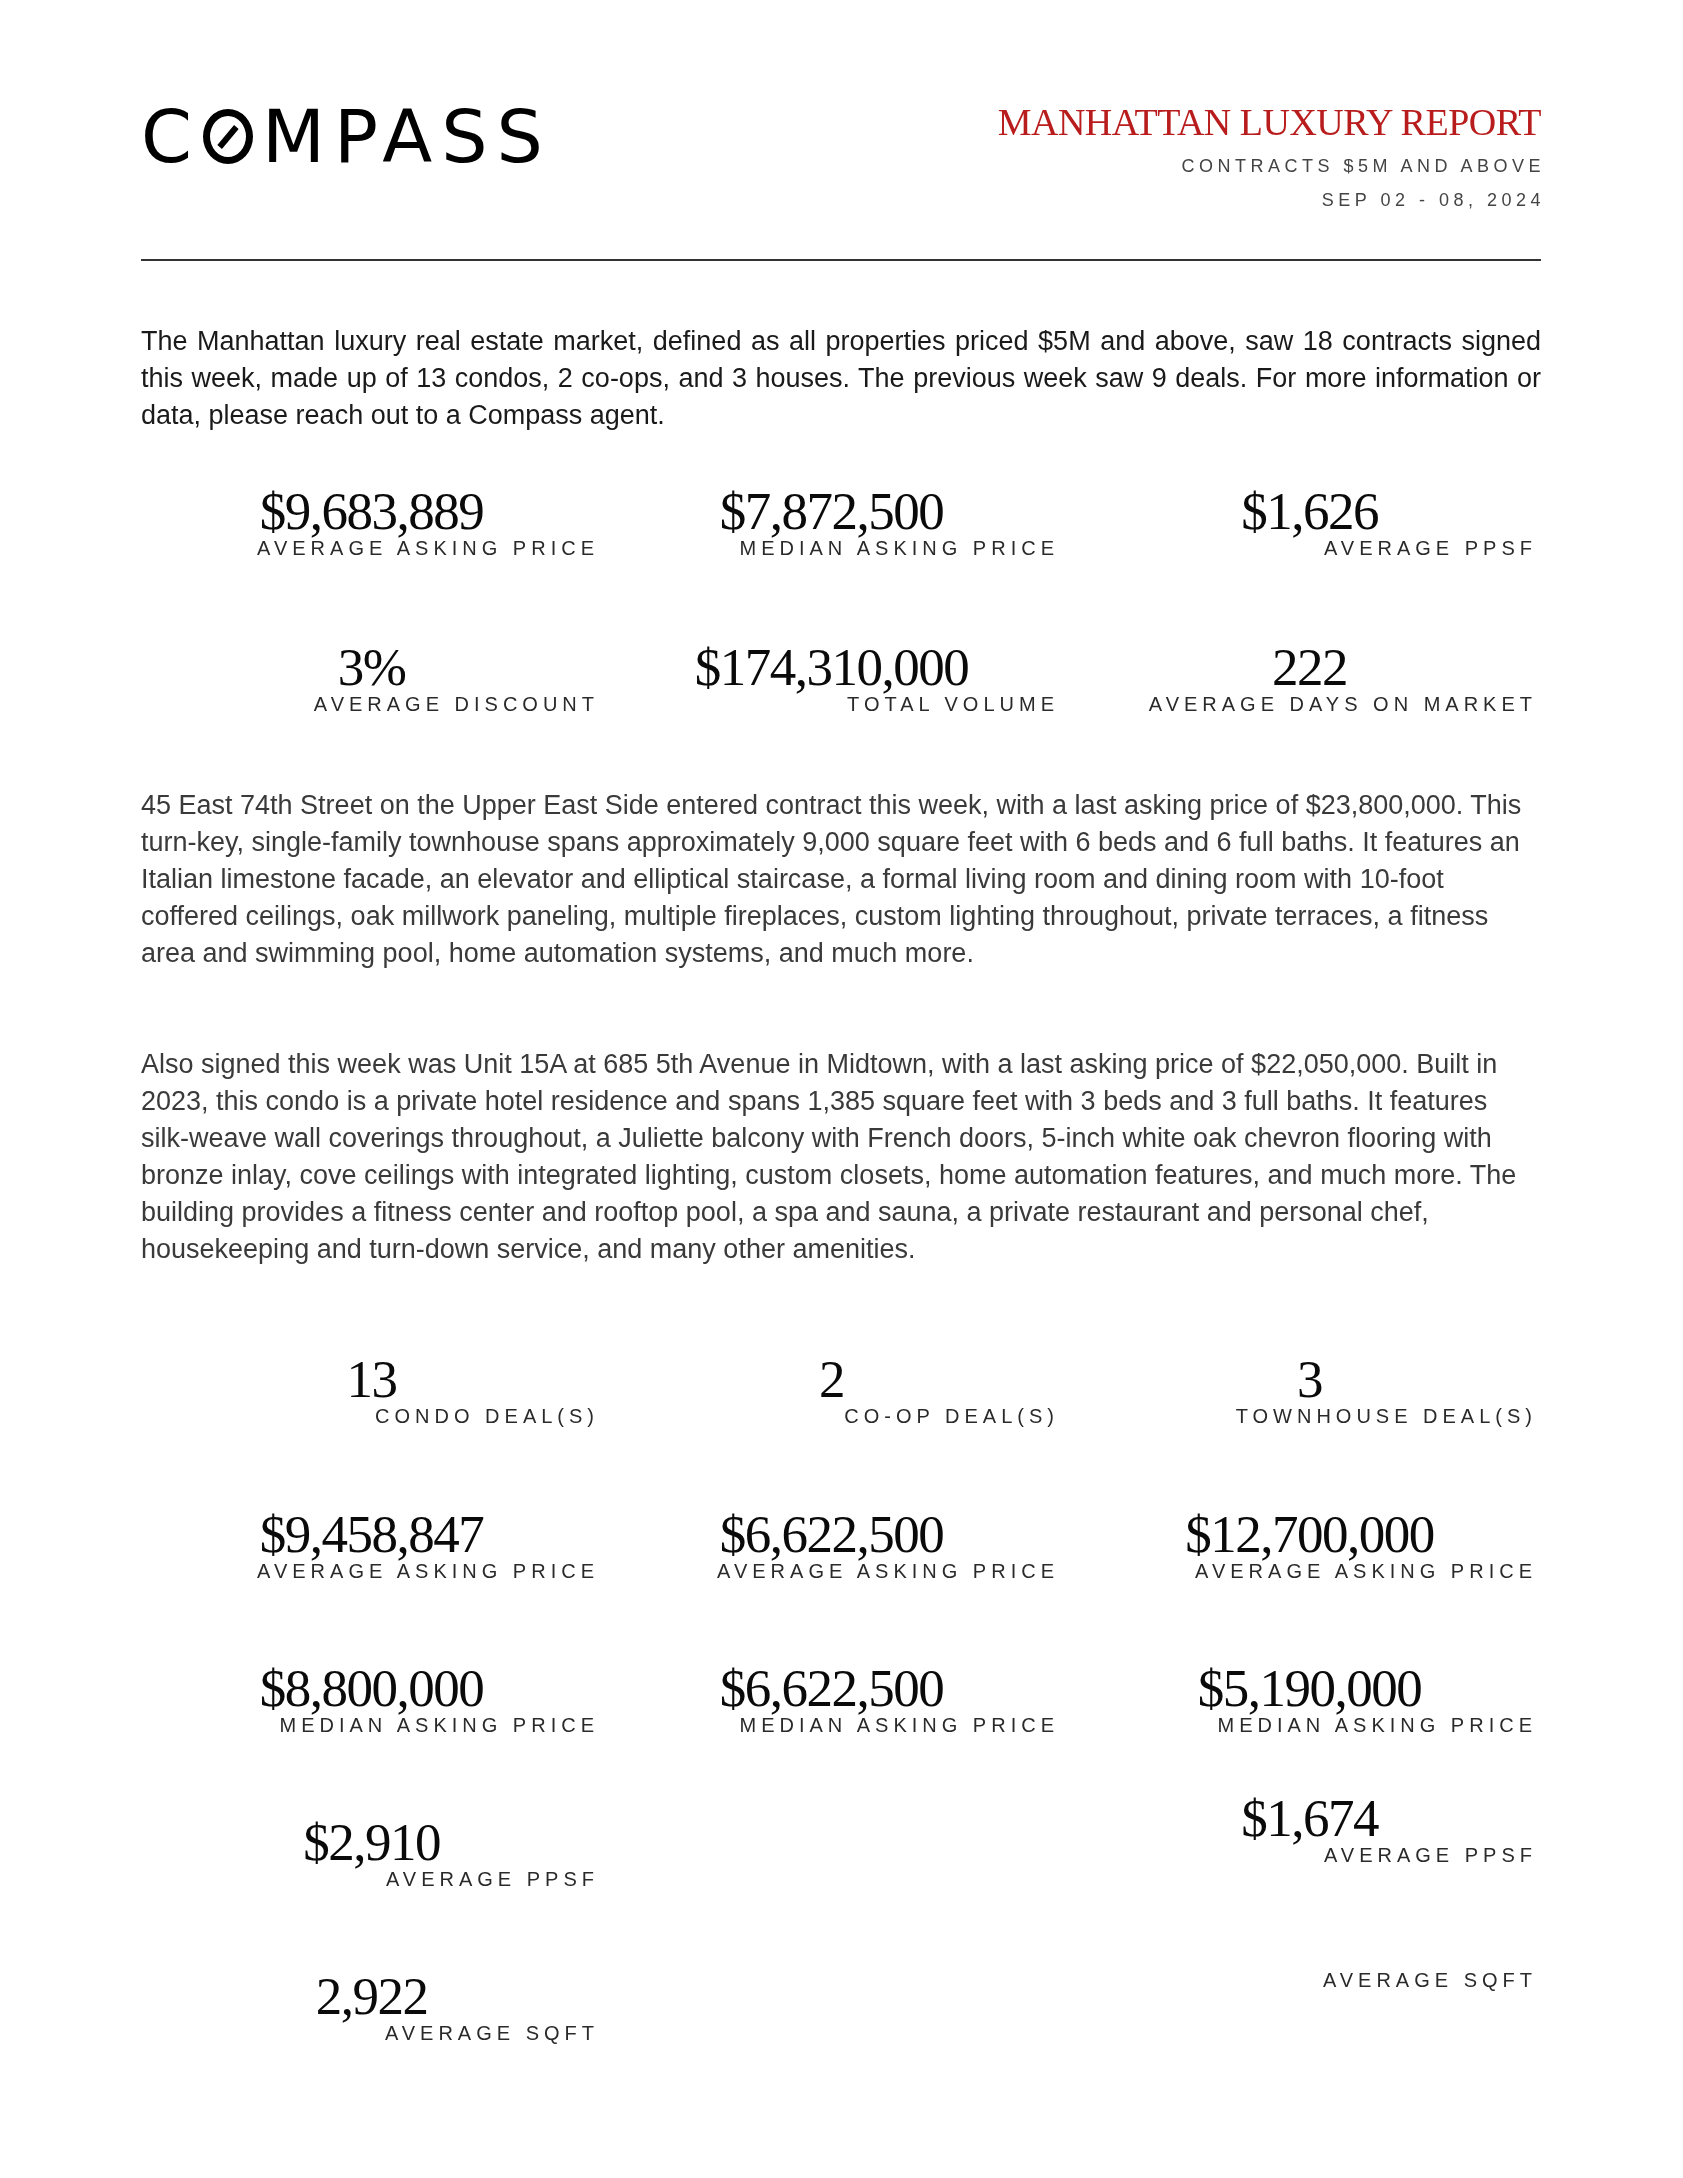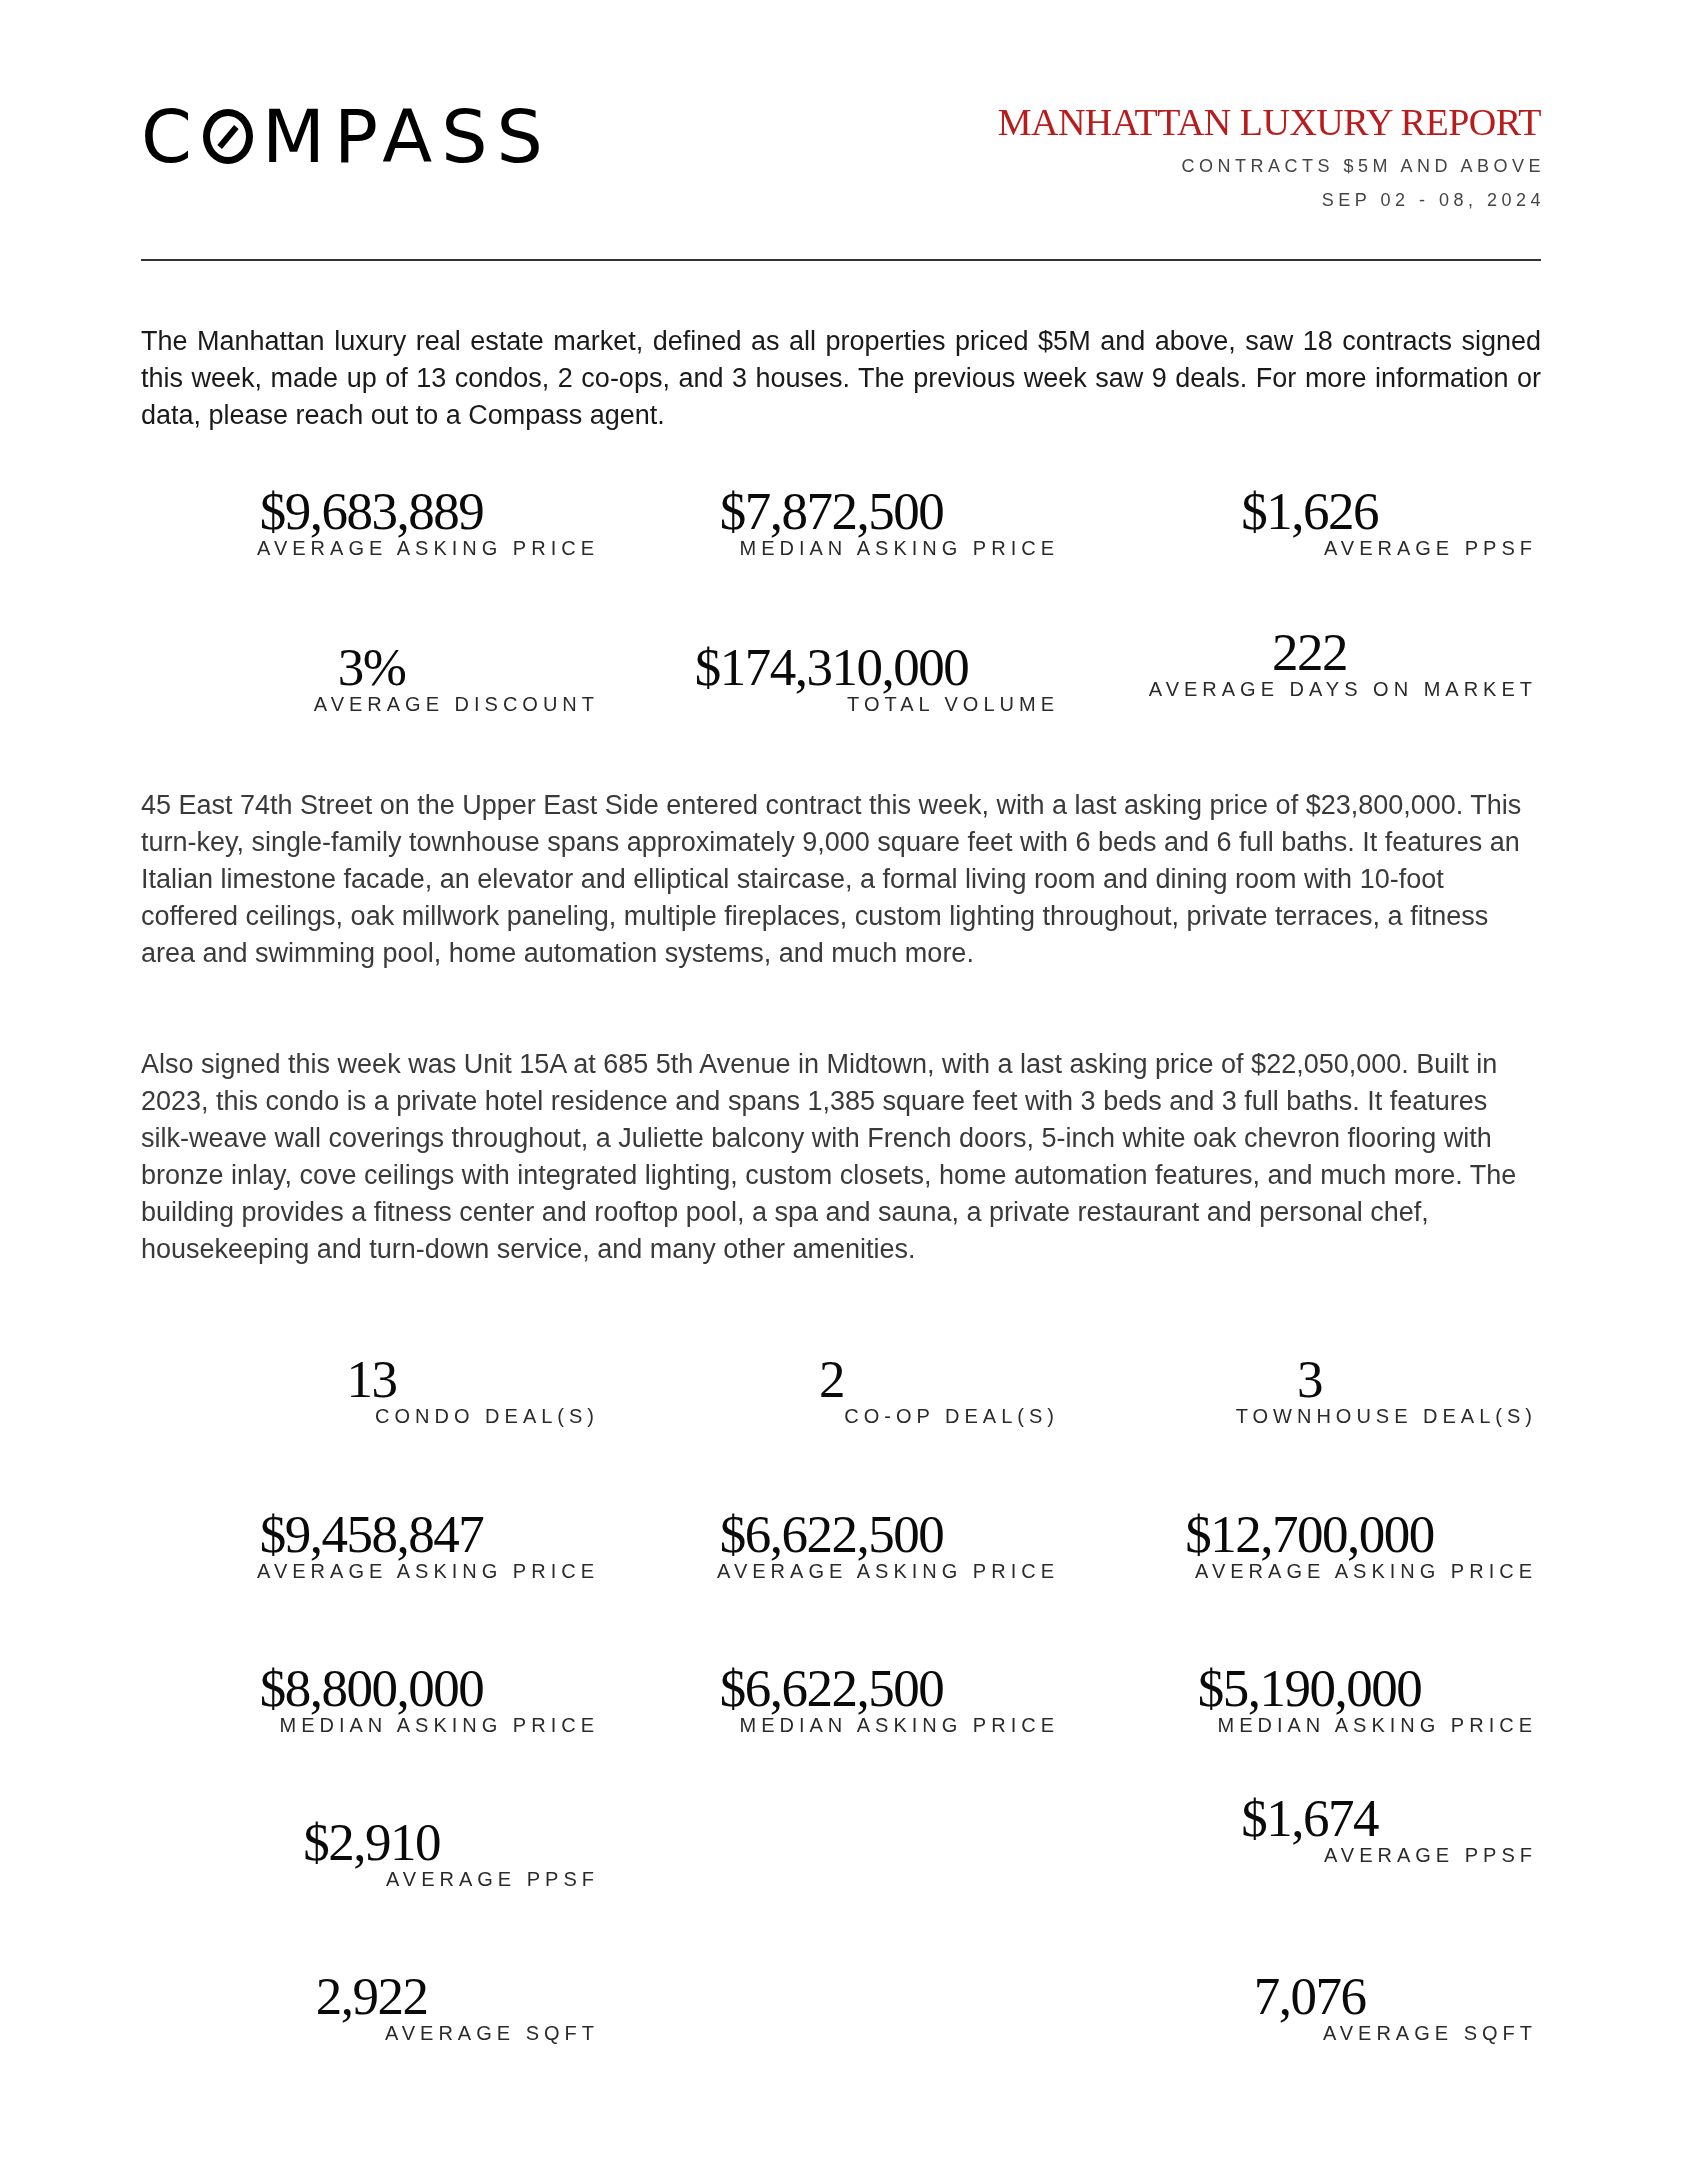--- a/index.html
+++ b/index.html
@@ -174,21 +174,21 @@
   </div>
 
   <div class="stat col-1" style="top:641px;">
     <div class="value">3%</div>
     <div class="label">AVERAGE DISCOUNT</div>
   </div>
   <div class="stat col-2" style="top:641px;">
     <div class="value">$174,310,000</div>
     <div class="label">TOTAL VOLUME</div>
   </div>
-  <div class="stat col-3" style="top:626px;">
+  <div class="stat col-3" style="top:641px;">
     <div class="value">222</div>
     <div class="label">AVERAGE DAYS ON MARKET</div>
   </div>
 
   <p class="body-para p1">45 East 74th Street on the Upper East Side entered contract this week, with a last asking price of $23,800,000. This turn-key, single-family townhouse spans approximately 9,000 square feet with 6 beds and 6 full baths. It features an Italian limestone facade, an elevator and elliptical staircase, a formal living room and dining room with 10-foot coffered ceilings, oak millwork paneling, multiple fireplaces, custom lighting throughout, private terraces, a fitness area and swimming pool, home automation systems, and much more.</p>
   <p class="body-para p2">Also signed this week was Unit 15A at 685 5th Avenue in Midtown, with a last asking price of $22,050,000. Built in 2023, this condo is a private hotel residence and spans 1,385 square feet with 3 beds and 3 full baths. It features silk-weave wall coverings throughout, a Juliette balcony with French doors, 5-inch white oak chevron flooring with bronze inlay, cove ceilings with integrated lighting, custom closets, home automation features, and much more. The building provides a fitness center and rooftop pool, a spa and sauna, a private restaurant and personal chef, housekeeping and turn-down service, and many other amenities.</p>
 
   <div class="stat col-1" style="top:1353px;">
     <div class="value">13</div>
     <div class="label">CONDO DEAL(S)</div>
@@ -235,18 +235,17 @@
   <div class="stat col-3" style="top:1792px;">
     <div class="value">$1,674</div>
     <div class="label">AVERAGE PPSF</div>
   </div>
 
   <div class="stat col-1" style="top:1970px;">
     <div class="value">2,922</div>
     <div class="label">AVERAGE SQFT</div>
   </div>
   <div class="stat col-3" style="top:1970px;">
-    <div class="value">7,076</div>
     <div class="label">AVERAGE SQFT</div>
   </div>
 
 </div>
 
 
 </body></html>

